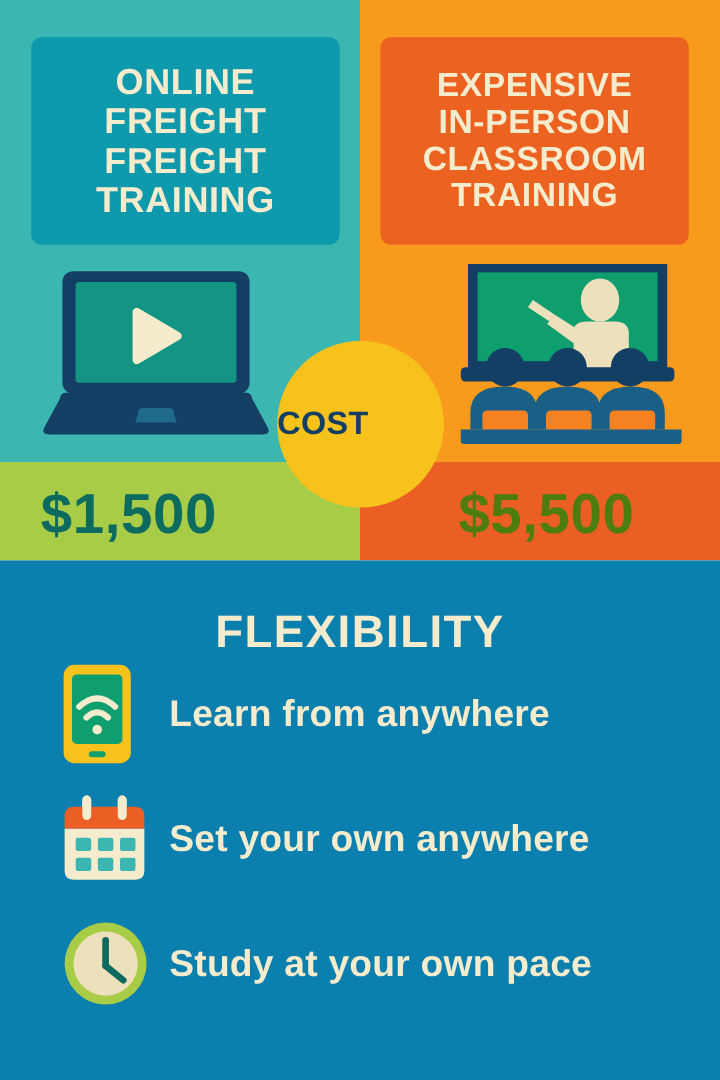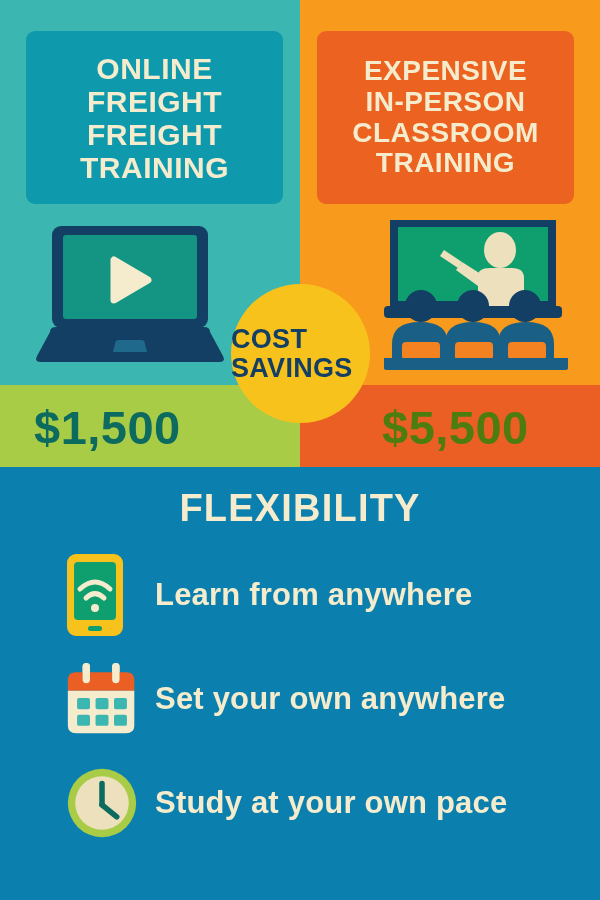--- a/index.html
+++ b/index.html
@@ -136,39 +136,39 @@
     left: 300px; width: 300px;
     justify-content: flex-start;
     padding-left: 82px;
     box-sizing: border-box;
     color: #4d7c0f;
   }
 
   
   .flex-title {
     position: absolute;
-    left: 0; top: 487px;
+    left: 0; top: 506px;
     width: 600px;
     text-align: center;
     color: #f5eccd;
     font-weight: bold;
     font-size: 38px;
     letter-spacing: 1.2px;
   }
 
   .flex-list {
     position: absolute;
     left: 0; top: 543px;
     width: 600px;
   }
   .flex-item {
     display: flex;
     align-items: center;
     height: 104px;
-    padding-left: 66px;
+    padding-left: 52px;
     box-sizing: border-box;
   }
   .flex-icon {
     width: 72px;
     height: 80px;
     flex: 0 0 72px;
     display: flex;
     align-items: center;
     justify-content: flex-start;
   }
@@ -248,21 +248,20 @@
       <rect x="24" y="124" width="38" height="18" rx="4" ry="4" fill="#f58220"></rect>
       <rect x="77" y="124" width="38" height="18" rx="4" ry="4" fill="#f58220"></rect>
       <rect x="130" y="124" width="38" height="18" rx="4" ry="4" fill="#f58220"></rect>
 
       <path d="M6 140 L190 140 L190 150 Q190 152 187 152 L9 152 Q6 152 6 150 Z" fill="#1a5f85"></path>
     </svg>
   </div>
 
   <div class="cost-badge">
     <span>COST</span>
-    <span>SAVINGS</span>
   </div>
 
   <div class="price price-left">$1,500</div>
   <div class="price price-right">$5,500</div>
 
   <div class="flex-title">FLEXIBILITY</div>
 
   <div class="flex-list">
 
     <div class="flex-item">

